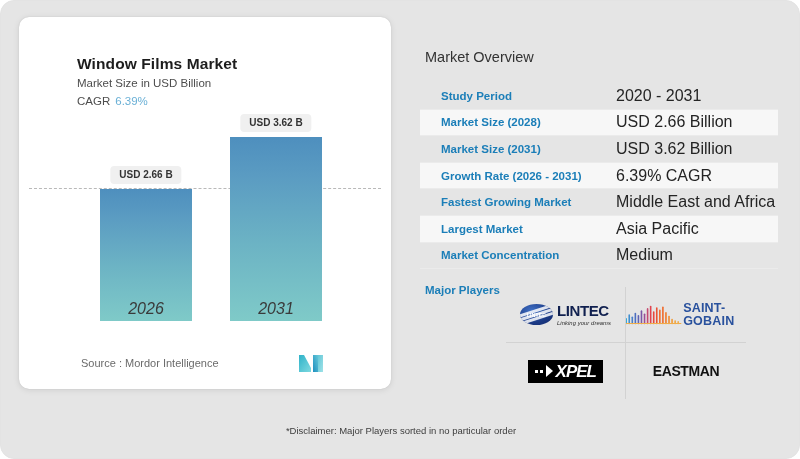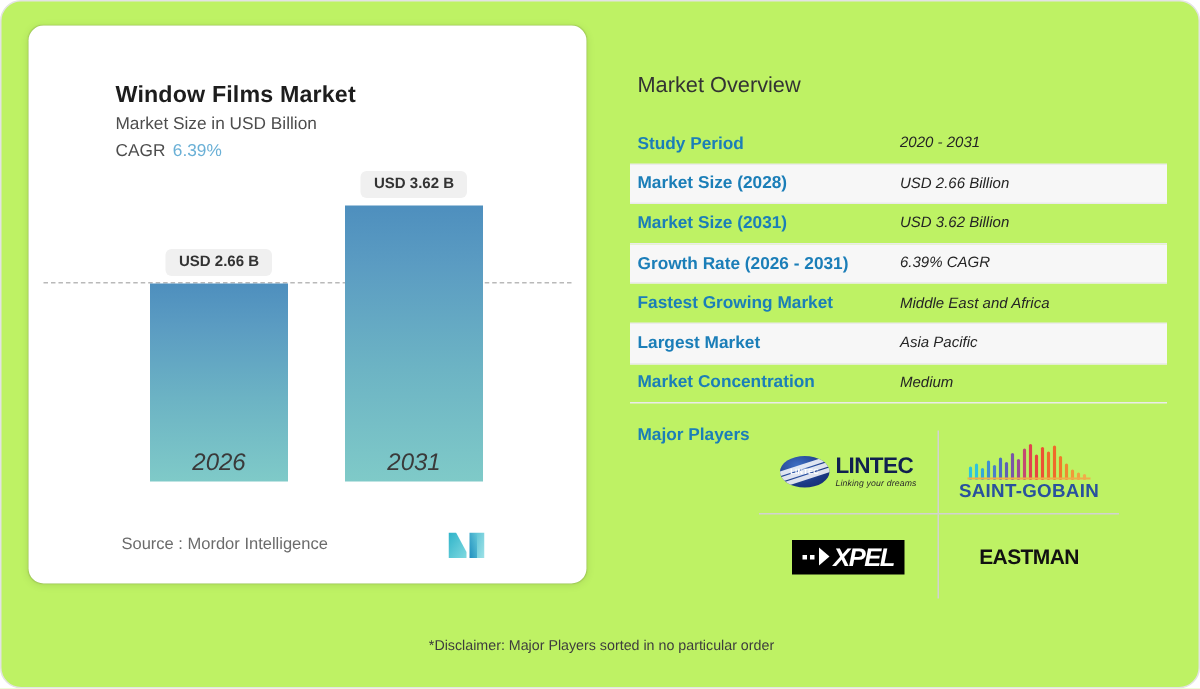--- a/index.html
+++ b/index.html
@@ -5,21 +5,21 @@
   * { box-sizing: border-box; margin: 0; padding: 0; }
   html, body {
     width: 800px; height: 459px;
     background: #ffffff;
     font-family: "Liberation Sans", sans-serif;
     overflow: hidden;
   }
   #frame {
     position: relative;
     width: 800px; height: 459px;
-    background: #bef264;
+    background: #e5e5e5;
     border: 1px solid #e3e3e3;
     border-radius: 14px;
     overflow: hidden;
   }
 
   
   #chart-card {
     position: absolute;
     left: 18px; top: 16px;
     width: 372px; height: 372px;
@@ -110,23 +110,23 @@
   }
   .trow {
     display: flex; align-items: center;
     height: 26.6px;
     border-bottom: 1px solid #ebebeb;
     padding-left: 5px;
   }
   .trow.alt { background: #f7f7f7; }
   .tlabel {
     width: 175px;
-    font-size: 11.5px; font-weight: bold; color: #1b7eb8;
-  }
-  .tvalue { font-size: 10px; color: #242424; font-style: italic; }
+    font-size: 11.5px; font-weight: bold; color: #1b7eb8; margin-left: 16px;
+  }
+  .tvalue { font-size: 16px; color: #242424; }
   #major-players-label {
     position: absolute; left: 424px; top: 283px;
     font-size: 11.5px; font-weight: bold; color: #1b7eb8;
   }
 
   
   #logo-grid {
     position: absolute;
     left: 505px; top: 286px;
     width: 240px; height: 112px;
@@ -158,21 +158,21 @@
   #lintec-mark .s2 { top: 9px; }
   #lintec-mark .s3 { top: 13px; }
   #lintec-mark-text {
     position: relative; z-index: 2;
     font-size: 5px; font-weight: bold; color: #ffffff; letter-spacing: .2px;
   }
   #lintec-name { font-size: 15px; font-weight: bold; color: #10204f; letter-spacing: -.4px; line-height: 1; }
   #lintec-tag { font-size: 5.8px; font-style: italic; color: #2a2a2a; letter-spacing: .1px; margin-top: 2px; }
 
   
-  #sg-wrap { display: flex; flex-direction: column; align-items: center; }
+  #sg-wrap { display: flex; flex-direction: row; align-items: center; }
   #sg-name { font-size: 12.5px; font-weight: bold; color: #29519d; letter-spacing: .2px; line-height: 1; }
 
   
   #xpel-wrap {
     background: #000000; color: #ffffff;
     padding: 3px 7px;
     display: flex; align-items: center; gap: 3px;
   }
   #xpel-dots { display: flex; gap: 1.5px; align-items: center; }
   #xpel-dots i { display: block; width: 3px; height: 3px; background: #fff; }

